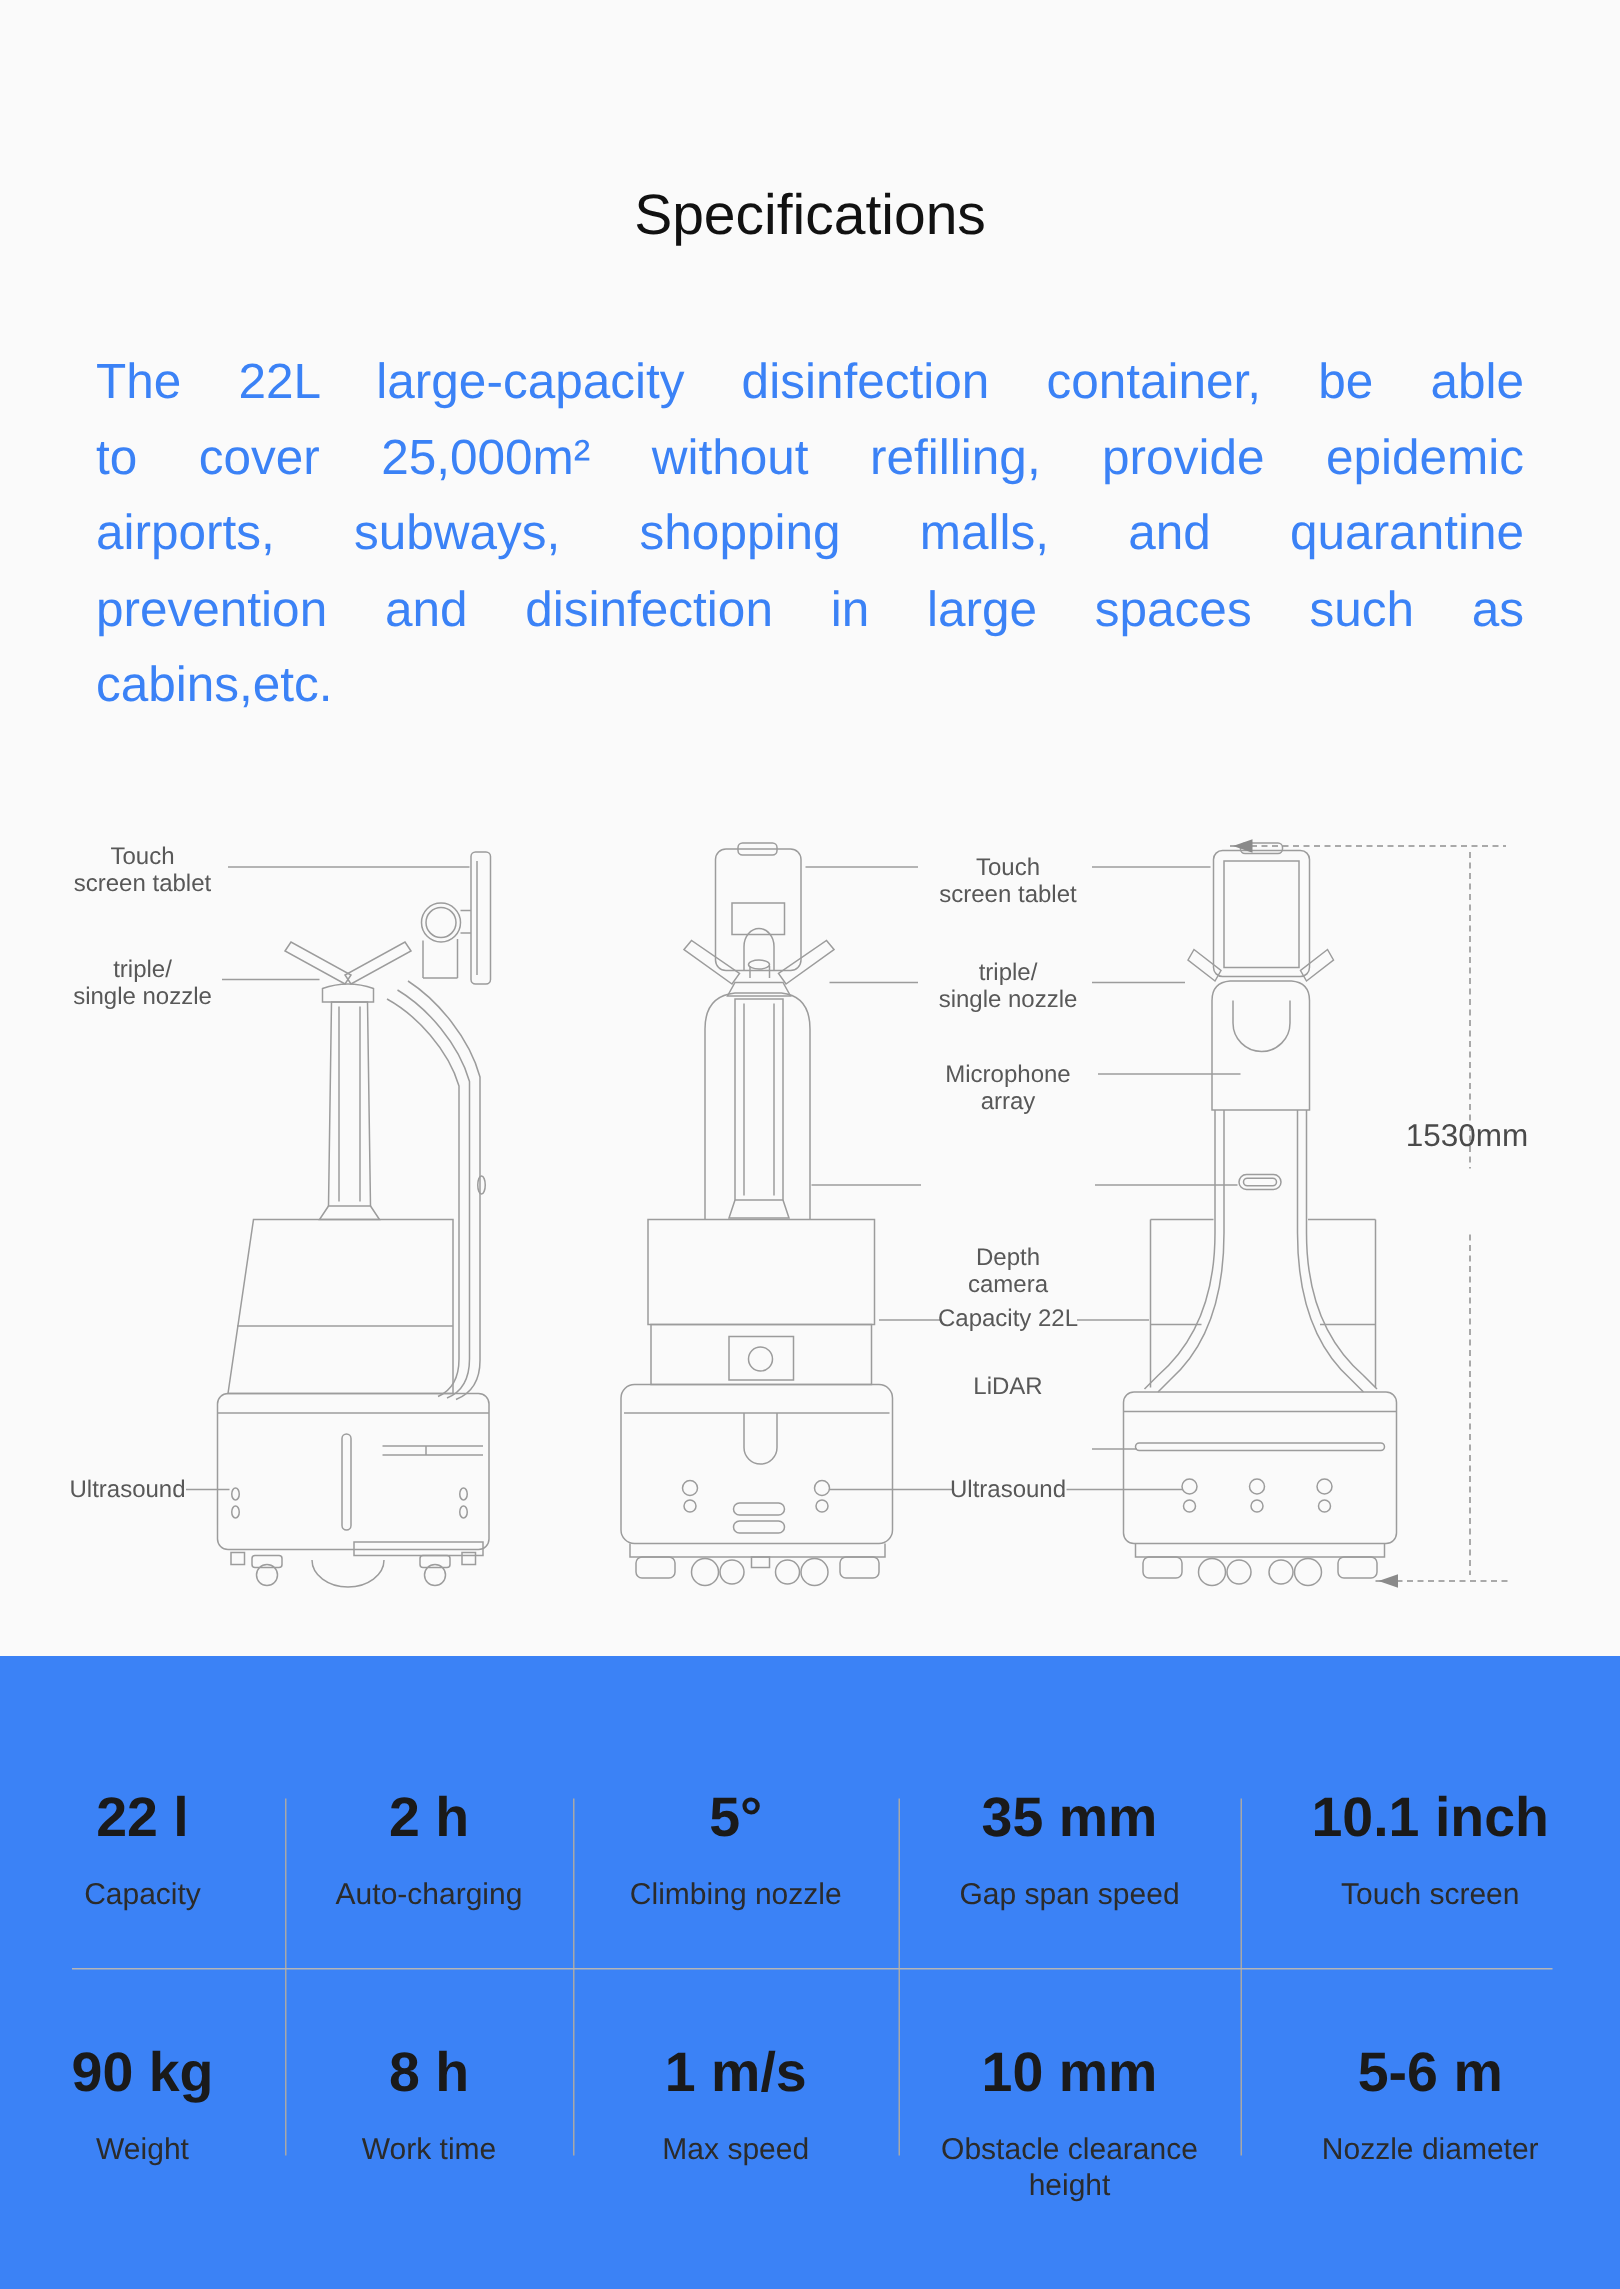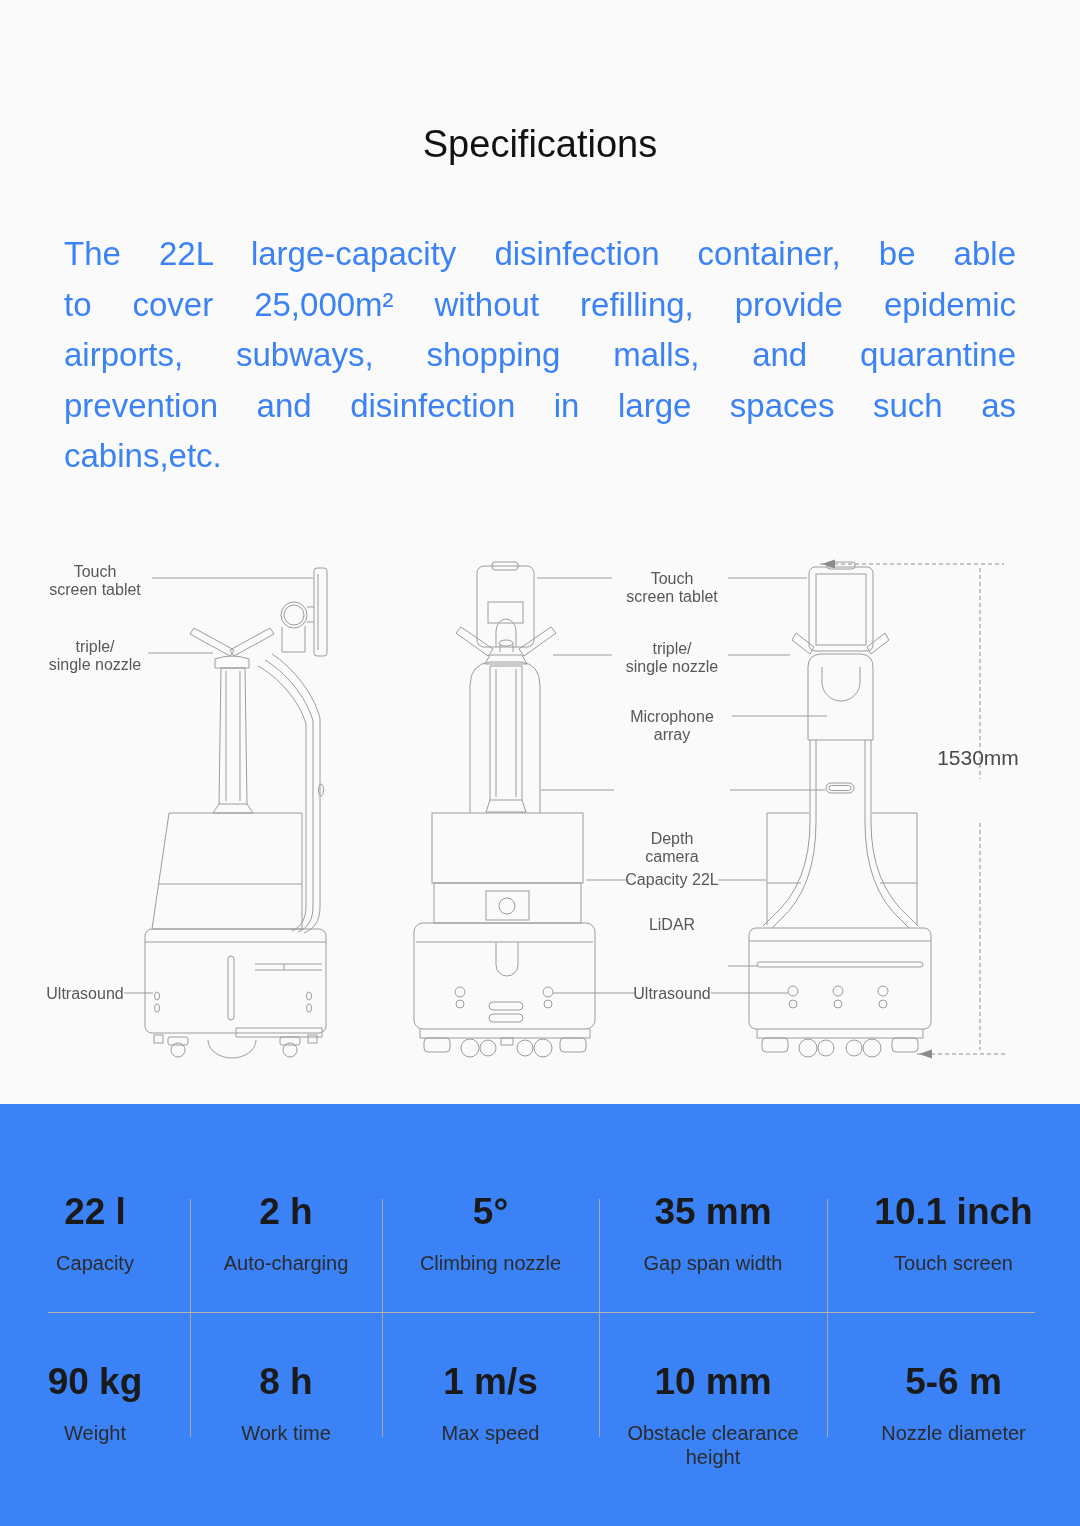--- a/index.html
+++ b/index.html
@@ -242,21 +242,21 @@
     <div class="cell c1 r1">
       <div class="v">2 h</div>
       <div class="l">Auto-charging</div>
     </div>
     <div class="cell c2 r1">
       <div class="v">5°</div>
       <div class="l">Climbing nozzle</div>
     </div>
     <div class="cell c3 r1">
       <div class="v">35 mm</div>
-      <div class="l">Gap span width</div>
+      <div class="l">Gap span speed</div>
     </div>
     <div class="cell c4 r1">
       <div class="v">10.1 inch</div>
       <div class="l">Touch screen</div>
     </div>
 
     <div class="cell c0 r2">
       <div class="v">90 kg</div>
       <div class="l">Weight</div>
     </div>

